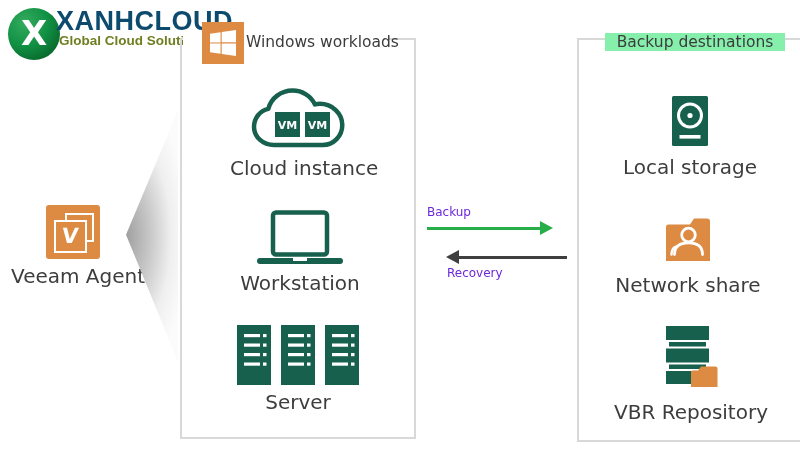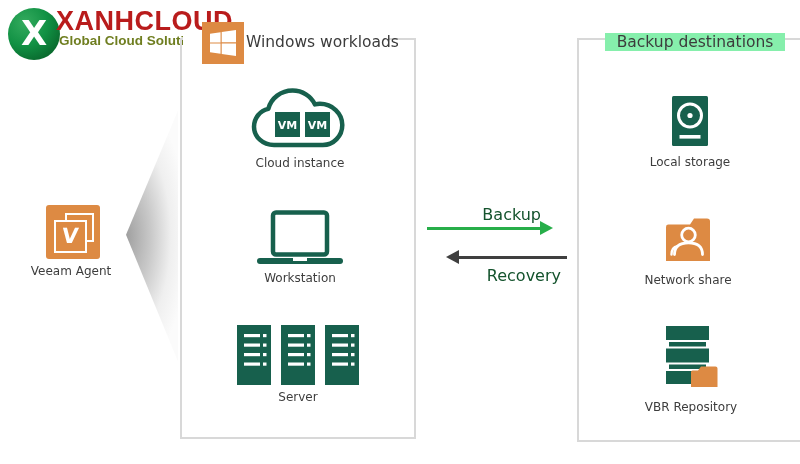--- a/index.html
+++ b/index.html
@@ -9,21 +9,21 @@
   }
   .abs{position:absolute;}
 
   
   .logo-circle{
     left:8px;top:8px;width:52px;height:52px;border-radius:50%;
     background:radial-gradient(circle at 32% 28%,#34ab5e 0%,#119144 45%,#0a6e30 75%,#075a26 100%);
     display:flex;align-items:center;justify-content:center;
   }
   .logo-x{color:#fff;font-size:34px;font-weight:800;line-height:1;transform:translateY(-1px);}
-  .brand-name{left:56px;top:6px;font-size:27px;font-weight:800;color:#b91c1c;letter-spacing:.5px;font-family:"Liberation Sans",sans-serif;}
+  .brand-name{left:56px;top:6px;font-size:27px;font-weight:800;color:#0c4a6e;letter-spacing:.5px;font-family:"Liberation Sans",sans-serif;}
   .brand-tagline{left:59px;top:33px;font-size:13.5px;font-weight:700;color:#6f7e20;font-family:"Liberation Sans",sans-serif;}
 
   
   .group-box{border:2px solid #d8d8d8;background:transparent;}
   .workloads-box{left:180px;top:38px;width:232px;height:397px;}
   .destinations-box{left:577px;top:38px;width:236px;height:400px;}
   .top-border-mask{left:183px;top:33px;width:206px;height:12px;background:#fff;}
   .group-title{font-size:15.5px;color:#3c3c3c;white-space:nowrap;}
   .workloads-title{left:246px;top:33px;}
   .destinations-title{left:577px;top:33px;width:236px;text-align:center;}
@@ -46,30 +46,30 @@
   .agent-label{left:11px;top:264px;width:120px;text-align:center;font-size:16px;}
 
   
   .wedge{
     left:126px;top:108px;width:52px;height:256px;
     clip-path:polygon(100% 1%,0% 49.5%,100% 99%);
     background:radial-gradient(ellipse 120% 55% at 0% 50%,#9f9f9f 0%,#c9c9c9 40%,#efefef 72%,#fbfbfb 100%);
   }
 
   
-  .item-label{font-size:12px;color:#3d3d3d;text-align:center;white-space:nowrap;}
+  .item-label{font-size:20px;color:#3d3d3d;text-align:center;white-space:nowrap;}
   .cloud-label{left:230px;top:156px;width:140px;}
   .workstation-label{left:230px;top:271px;width:140px;}
   .server-label{left:228px;top:390px;width:140px;}
   .storage-label{left:610px;top:155px;width:160px;}
   .share-label{left:608px;top:273px;width:160px;}
   .vbr-label{left:611px;top:400px;width:160px;}
 
   
-  .flow-label{font-size:16px;color:#14532d;text-align:right;}
+  .flow-label{font-size:12px;color:#6d28d9;text-align:left;}
   .backup-label{left:427px;top:205px;width:114px;}
   .recovery-label{left:447px;top:266px;width:114px;}
   .backup-line{left:427px;top:227px;width:114px;height:3px;background:#27ae49;}
   .backup-head{left:540px;top:221px;width:0;height:0;border-top:7px solid transparent;border-bottom:7px solid transparent;border-left:13px solid #27ae49;}
   .recovery-line{left:459px;top:256px;width:108px;height:3px;background:#3f3f3f;}
   .recovery-head{left:446px;top:250px;width:0;height:0;border-top:7px solid transparent;border-bottom:7px solid transparent;border-right:13px solid #3f3f3f;}
 
   svg{display:block;}
 </style>
 </head>

